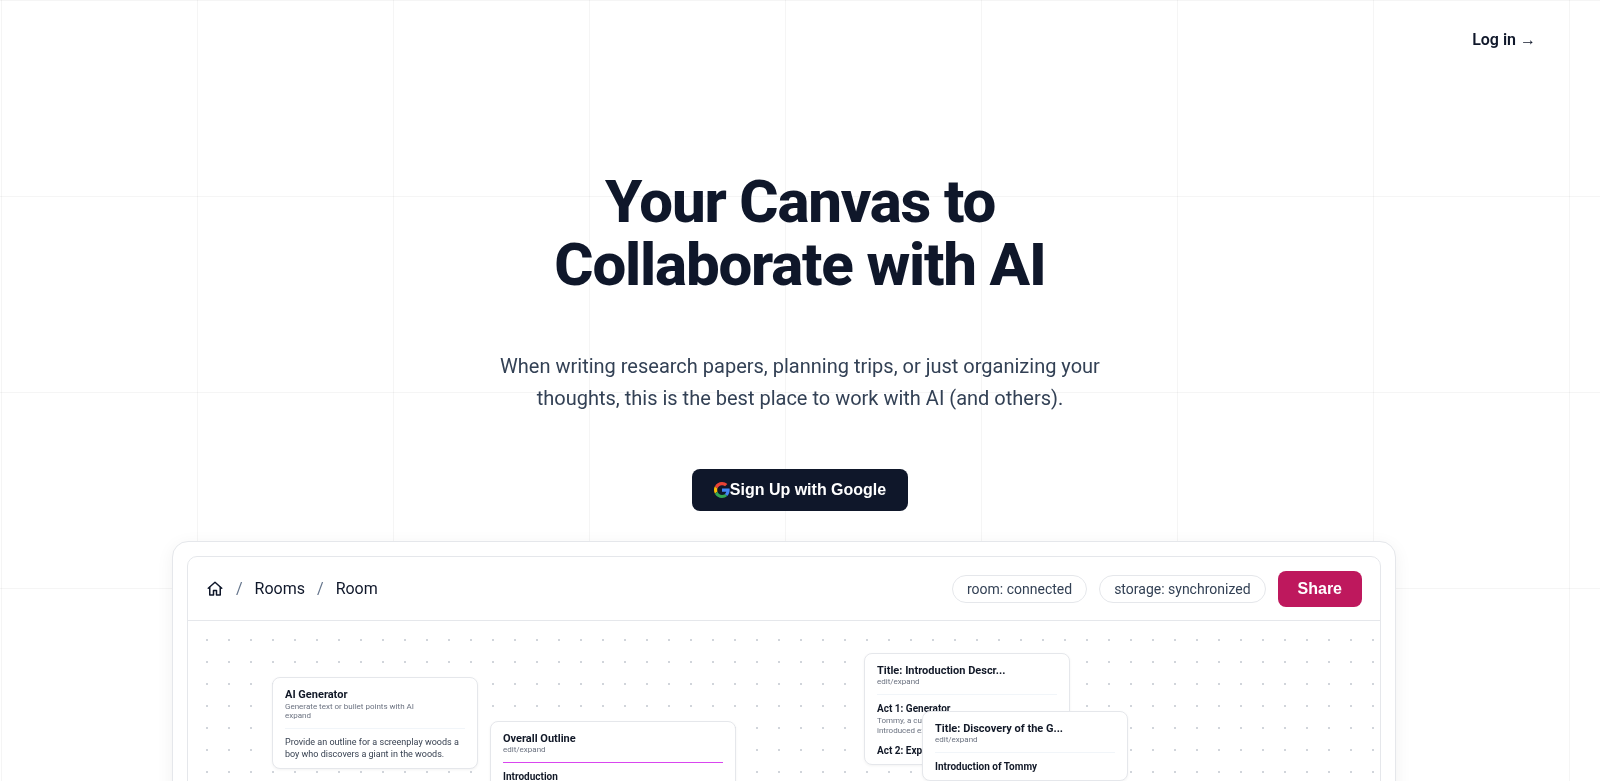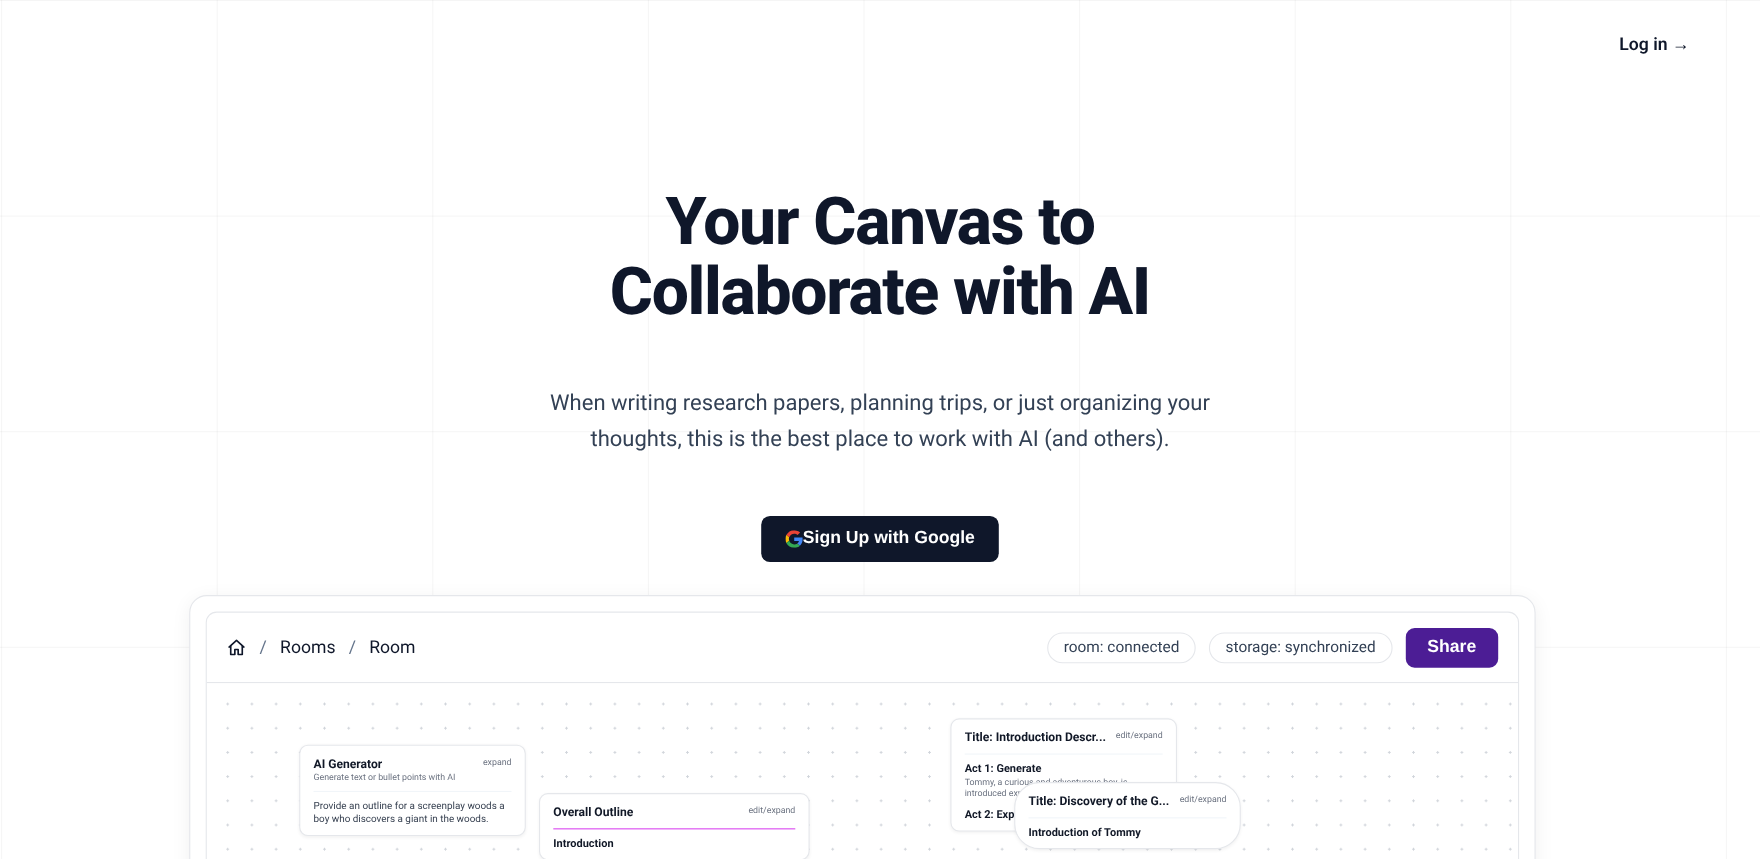--- a/index.html
+++ b/index.html
@@ -127,21 +127,21 @@
     }
     .pill {
       font-size: 14px;
       color: #334155;
       border: 1px solid #e5e7eb;
       border-radius: 999px;
       padding: 5px 14px;
       background: #fff;
     }
     .share-btn {
-      background: #4c1d95;
+      background: #be185d;
       color: #fff;
       font-size: 16px;
       font-weight: 600;
       border: none;
       border-radius: 8px;
       padding: 9px 20px;
       cursor: pointer;
     }
     .canvas-area {
       position: absolute;
@@ -160,22 +160,23 @@
       border-radius: 8px;
       box-shadow: 0 1px 3px rgba(0,0,0,0.05);
       padding: 10px 12px 8px;
       font-size: 10px;
       color: #111827;
     }
     .card-title { font-weight: 700; font-size: 11px; }
     .card-sub { font-size: 8px; color: #6b7280; margin-top: 1px; }
     .card-head-row {
       display: flex;
-      justify-content: space-between;
+      justify-content: flex-end;
       align-items: flex-start;
+      flex-direction: column;
     }
     .card-action { font-size: 8px; color: #6b7280; }
     .card-body-text {
       font-size: 9px;
       color: #374151;
       line-height: 1.3;
       margin-top: 8px;
       border-top: 1px solid #f1f5f9;
       padding-top: 8px;
     }
@@ -256,26 +257,26 @@
           <div class="card-action">edit/expand</div>
         </div>
         <div class="card-section-title" style="border-top:1px solid #d946ef; padding-top:8px;">Introduction</div>
       </div>
 
       <div class="card" style="left:676px; top:32px; width:206px;">
         <div class="card-head-row">
           <div class="card-title">Title: Introduction Descr...</div>
           <div class="card-action">edit/expand</div>
         </div>
-        <div class="card-section-title" style="border-top:1px solid #f1f5f9; padding-top:8px;">Act 1: Generate</div>
+        <div class="card-section-title" style="border-top:1px solid #f1f5f9; padding-top:8px;">Act 1: Generator</div>
         <div class="card-section-body">Tommy, a curious and adventurous boy, is introduced exploring th</div>
         <div class="card-section-title">Act 2: Exp</div>
       </div>
 
-      <div class="card" style="left:734px; top:90px; width:206px;border-radius:23px;">
+      <div class="card" style="left:734px; top:90px; width:206px;">
         <div class="card-head-row">
           <div class="card-title">Title: Discovery of the G...</div>
           <div class="card-action">edit/expand</div>
         </div>
         <div class="card-section-title" style="border-top:1px solid #f1f5f9; padding-top:8px;">Introduction of Tommy</div>
       </div>
 
     </div>
   </div>
 </div>

